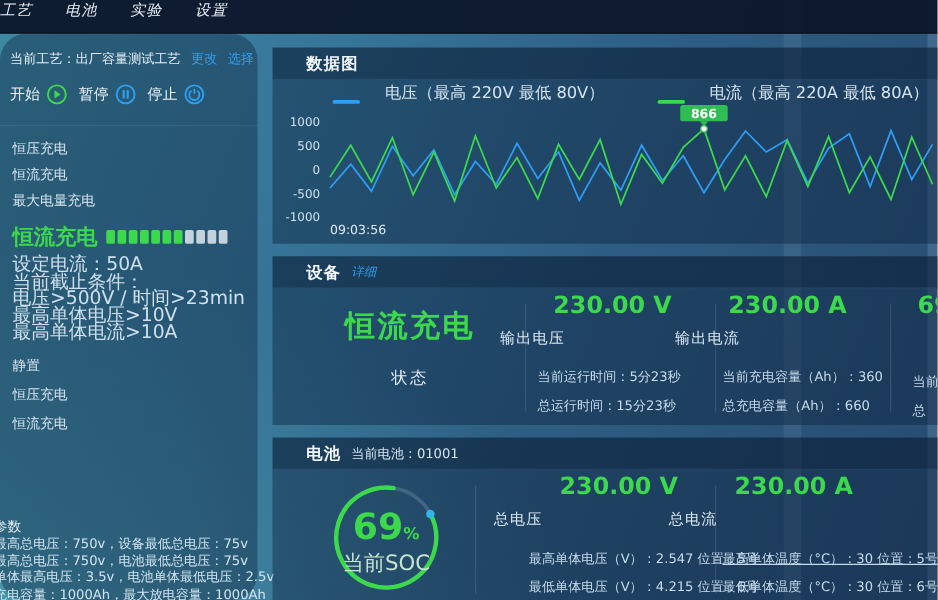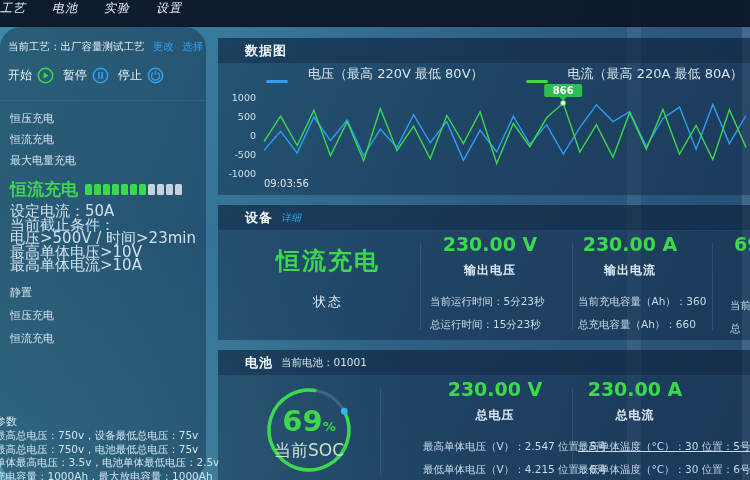--- a/index.html
+++ b/index.html
@@ -64,21 +64,21 @@
   .device-panel { top:205px; height:135px; }
   .battery-panel { top:350px; height:135px; }
   .vdiv { position:absolute; width:1px; background:rgba(255,255,255,.10); top:38px; bottom:10px; }
 
   .status-col { position:absolute; left:30px; top:26px; width:160px; text-align:center; }
   .status-col .big { margin-top:14px; font-size:24px; font-weight:bold; color:#3cd94c; letter-spacing:2px; }
   .status-col .cap { margin-top:16px; font-size:13px; color:#e2ecf5; letter-spacing:2px; }
 
   .metric { position:absolute; top:28px; }
   .metric .val { font-size:19px; font-weight:bold; color:#3cd94c; text-align:center; white-space:nowrap; }
-  .metric .vlabel { margin-top:7px; font-size:12px; color:#dce9f3; text-align:center; letter-spacing:1px;font-weight:bold; }
+  .metric .vlabel { margin-top:7px; font-size:12px; color:#dce9f3; letter-spacing:1px; }
   .metric .row { font-size:10.5px; color:#c6dbeb; white-space:nowrap; }
   .metric .row.r1 { margin-top:16px; }
   .metric .row.r2 { margin-top:9px; }
   .metric.cut .val { text-align:left; }
 
   .gauge-wrap { position:absolute; left:41px; top:30px; width:100px; height:100px; }
   .gauge-text { position:absolute; left:0; top:24px; width:100px; text-align:center; }
   .gauge-text .num { font-size:29px; font-weight:bold; color:#3cd94c; }
   .gauge-text .pct { font-size:13px; font-weight:bold; color:#3cd94c; }
   .gauge-text .glabel { margin-top:1px; font-size:17px; color:#c8e4d0; }

